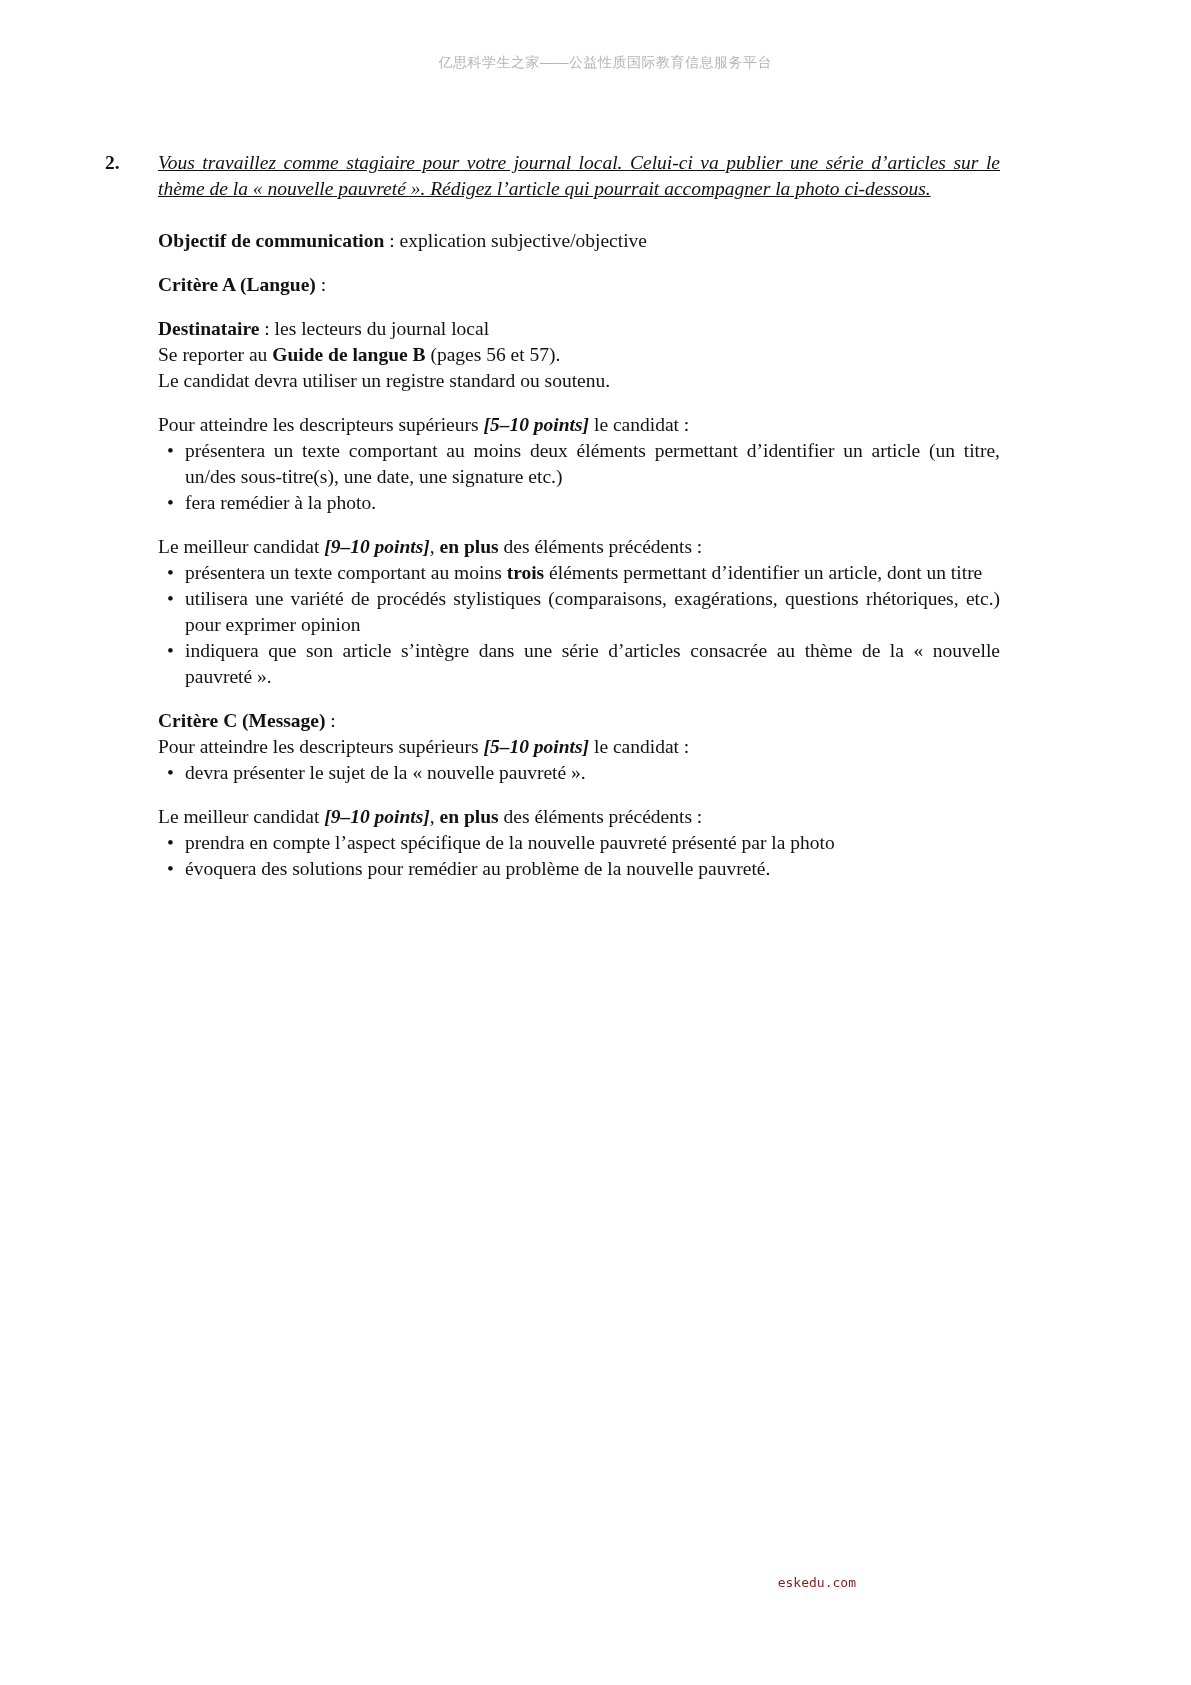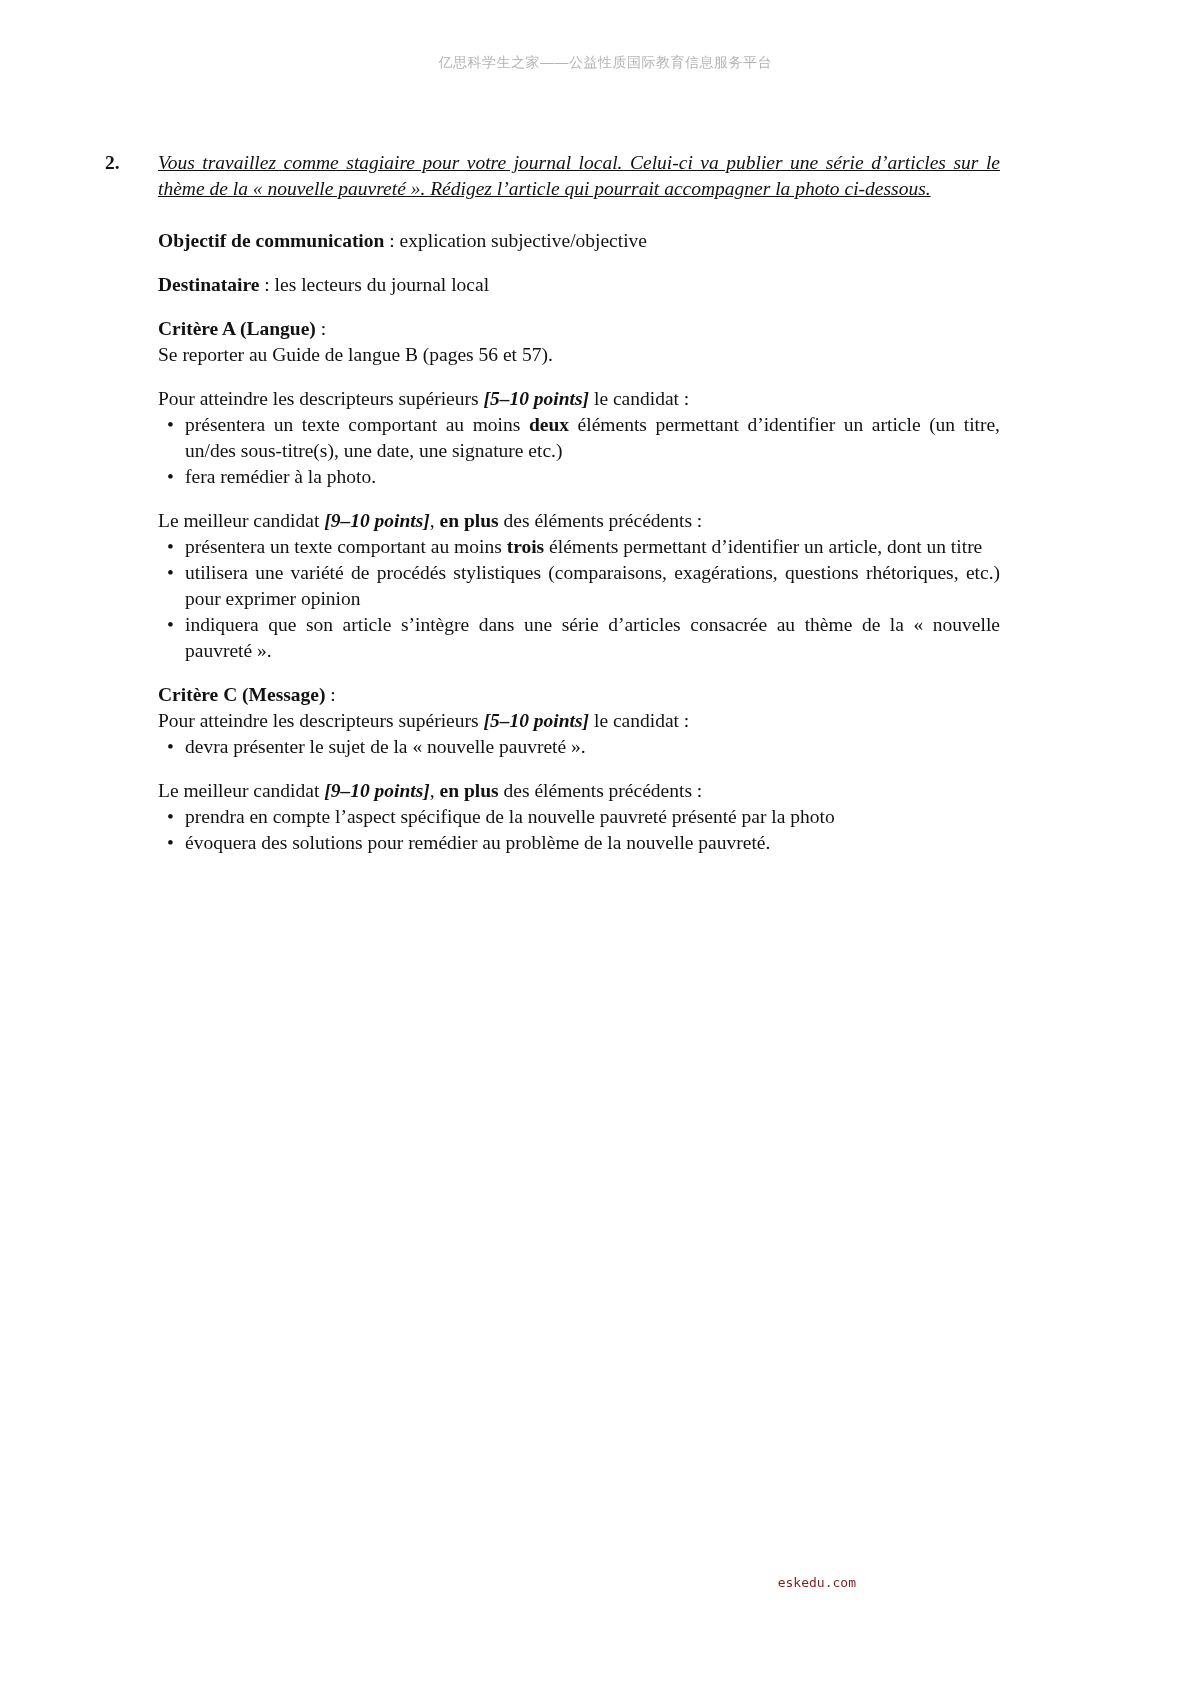--- a/index.html
+++ b/index.html
@@ -63,30 +63,31 @@
     <div class="question-row">
       <div class="qnum">2.</div>
       <div class="qtext"><span>Vous travaillez comme stagiaire pour votre journal local.  Celui-ci va publier une série d’articles sur le thème de la « nouvelle pauvreté ».  Rédigez l’article qui pourrait accompagner la photo ci-dessous.</span></div>
     </div>
 
     <div class="body-col">
 
 
       <p class="mt"><span style="font-weight: bold;">Objectif de communication</span><span> : explication subjective/objective</span></p>
 
+      <p class="mt"><span style="font-weight: bold;">Critère A (Langue)</span><span> :</span></p>
+
       <p class="mt"><span style="font-weight: bold;">Destinataire</span><span> : les lecteurs du journal local</span></p>
+      <p><span>Se reporter au </span><span style="font-weight: bold;">Guide de langue B</span><span> (pages 56 et 57).</span></p>
 
-      <p class="mt"><span style="font-weight: bold;">Critère A (Langue)</span><span> :</span></p>
-      <p><span>Se reporter au </span><span style="font-weight: normal;">Guide de langue B</span><span> (pages 56 et 57).</span></p>
-
+      <p><span>Le candidat devra utiliser un registre standard ou soutenu.</span></p>
 
       <p class="mt just"><span>Pour atteindre les descripteurs supérieurs </span><span style="font-weight: bold; font-style: italic;">[5–10 points]</span><span> le candidat :</span></p>
       <div class="bullet-row">
         <span class="bullet-marker">•</span>
-        <span class="bullet-text"><span>présentera un texte comportant au moins </span><span style="font-weight: bold;">deux</span><span> éléments permettant d’identifier un article (un titre, un/des sous-titre(s), une date, une signature etc.)</span></span>
+        <span class="bullet-text"><span>présentera un texte comportant au moins </span><span style="font-weight: normal;">deux</span><span> éléments permettant d’identifier un article (un titre, un/des sous-titre(s), une date, une signature etc.)</span></span>
       </div>
       <div class="bullet-row">
         <span class="bullet-marker">•</span>
         <span class="bullet-text"><span>fera remédier à la photo.</span></span>
       </div>
 
       <p class="mt just"><span>Le meilleur candidat </span><span style="font-weight: bold; font-style: italic;">[9–10 points]</span><span>, </span><span style="font-weight: bold;">en plus</span><span> des éléments précédents :</span></p>
       <div class="bullet-row">
         <span class="bullet-marker">•</span>
         <span class="bullet-text"><span>présentera un texte comportant au moins </span><span style="font-weight: bold;">trois</span><span> éléments permettant d’identifier un article, dont un titre</span></span>

